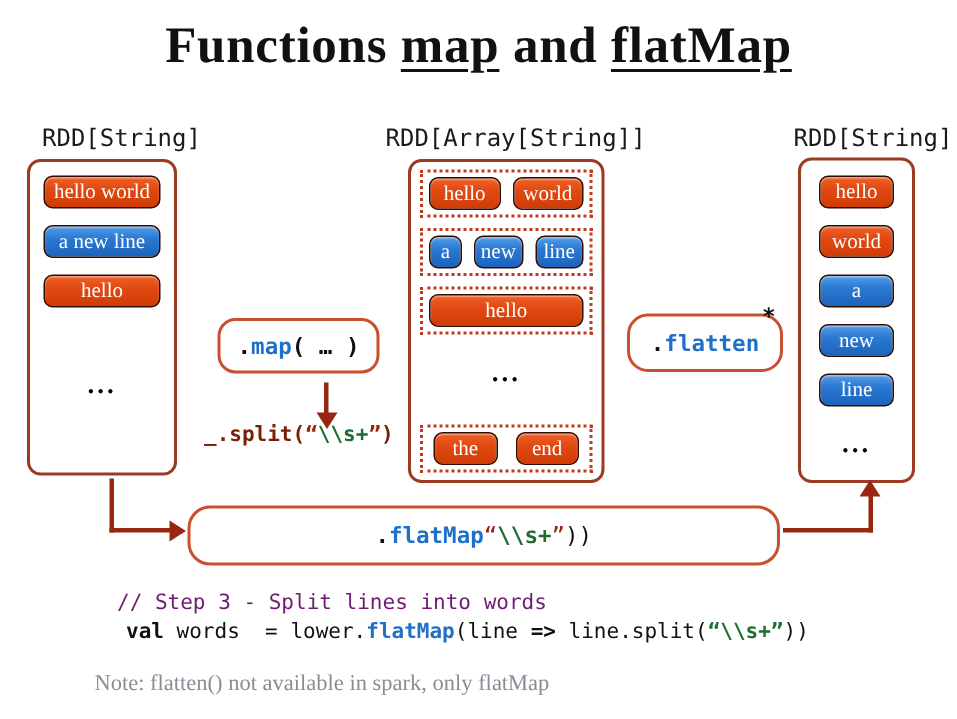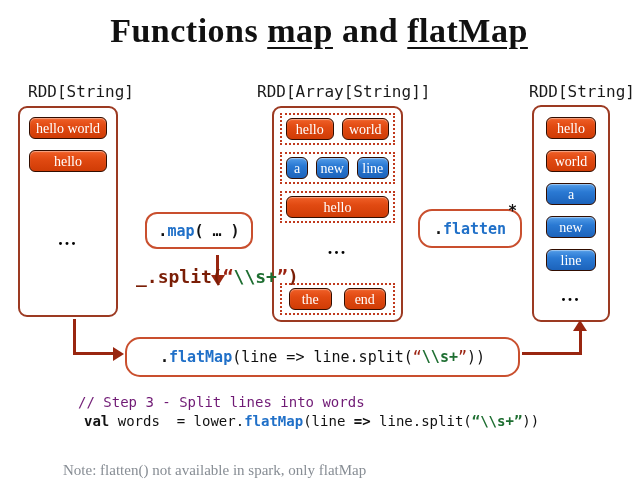--- a/index.html
+++ b/index.html
@@ -44,52 +44,53 @@
   .mapbox{left:145px;top:212px;width:108px;height:37px;border-radius:12px;font-size:15px;}
   .flattenbox{left:418px;top:209px;width:104px;height:39px;border-radius:14px;font-size:15px;}
   .flatmapbox{left:125px;top:337px;width:395px;height:40px;border-radius:15px;font-size:15px;font-weight:400;}
   .kw{color:#2070C8;font-weight:700;}
   .strq{color:#9B2210;}
   .rgx{color:#1E6E31;font-weight:700;}
   .asterisk{position:absolute;top:-9px;right:3px;color:#111;font-size:15px;font-weight:700;
             font-family:"DejaVu Sans Mono",monospace;}
 
   
-  .splitlbl{left:136px;top:266px;font-family:"DejaVu Sans Mono",monospace;font-weight:700;
-            font-size:18px;color:#7a1e06;white-space:pre;}
+  .splitlbl{left:136px;top:282px;font-family:"DejaVu Sans Mono",monospace;font-weight:700;
+            font-size:14px;color:#7a1e06;white-space:pre;}
 
   
   .aline{background:#992610;}
   .head-right{width:0;height:0;border-top:7px solid transparent;border-bottom:7px solid transparent;
               border-left:11px solid #992610;}
   .head-up{width:0;height:0;border-left:7px solid transparent;border-right:7px solid transparent;
            border-bottom:11px solid #992610;}
   .head-down{width:0;height:0;border-left:7px solid transparent;border-right:7px solid transparent;
              border-top:11px solid #992610;}
 
   
   .code{font-family:"DejaVu Sans Mono",monospace;font-size:14px;color:#111;white-space:pre;}
   .comment{left:78px;top:394px;color:#701a75;}
   .statement{left:84px;top:413px;}
   .bold{font-weight:700;}
   .strg{color:#1E6E31;font-weight:700;}
 
-  .note{left:63px;top:448px;font-size:15px;color:#878d94;margin-top:14px;}
+  .note{left:63px;top:448px;font-size:15px;color:#878d94;}
 </style>
 </head>
 <body>
 
 <div class="abs title"><span>Functions </span><u>map</u><span> and </span><u>flatMap</u></div>
 
 <div class="abs rdd" style="left:28px;top:82px;">RDD[String]</div>
 <div class="abs rdd" style="left:257px;top:82px;">RDD[Array[String]]</div>
 <div class="abs rdd" style="left:529px;top:82px;">RDD[String]</div>
 
 <div class="abs container leftcol">
   <div class="cbox red">hello world</div>
+  <div class="cbox blue">a new line</div>
   <div class="cbox red">hello</div>
   <div class="dots">...</div>
 </div>
 
 <div class="abs container midcol">
   <div class="dotted-row">
     <div class="cbox red">hello</div>
     <div class="cbox red">world</div>
   </div>
   <div class="dotted-row">
@@ -133,21 +134,20 @@
     <span class="asterisk">*</span>
   </div>
 
 <div class="abs aline" style="left:73px;top:319px;width:3px;height:36px;"></div>
 <div class="abs aline" style="left:73px;top:352px;width:41px;height:3px;"></div>
 <div class="abs head-right" style="left:113px;top:347px;"></div>
 
 <div class="abs opbox flatmapbox">
     <span class="bold">.</span>
     <span class="kw">flatMap</span>
-    <span>(line =&gt; line.split(</span>
     <span class="strq">“</span>
     <span class="rgx">\\s+</span>
     <span class="strq">”</span>
     <span>))</span>
   </div>
 
 <div class="abs aline" style="left:522px;top:352px;width:60px;height:3px;"></div>
 <div class="abs aline" style="left:579px;top:330px;width:3px;height:25px;"></div>
 <div class="abs head-up" style="left:573px;top:320px;"></div>
 

